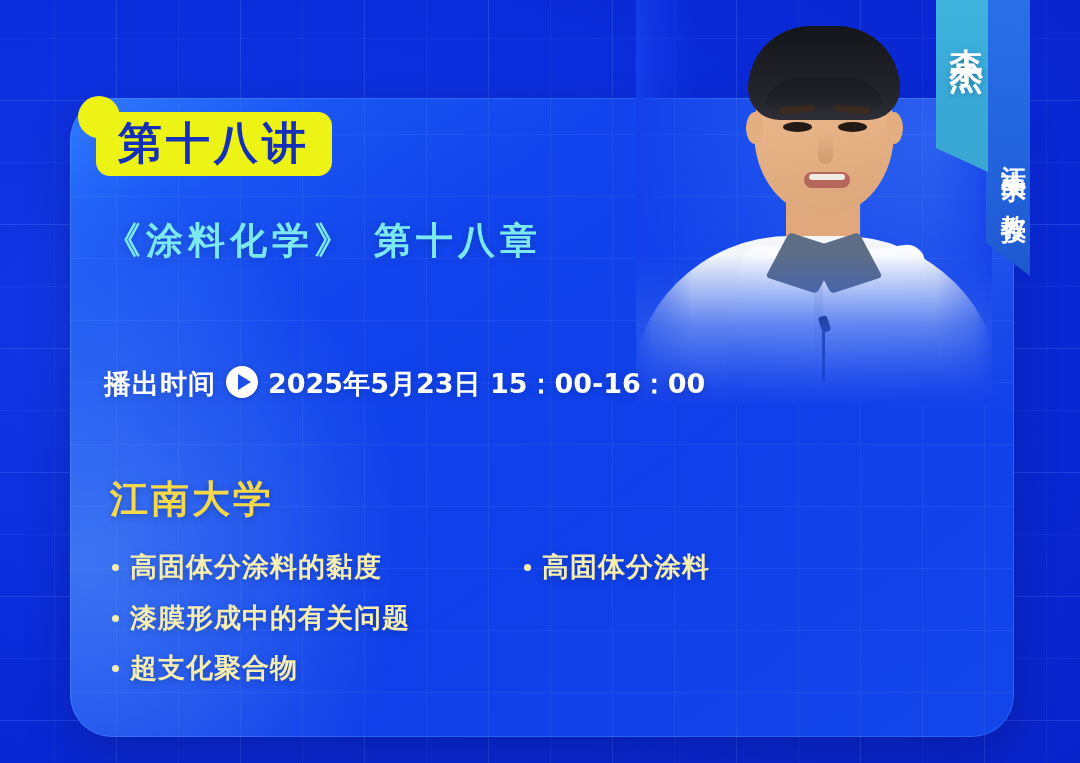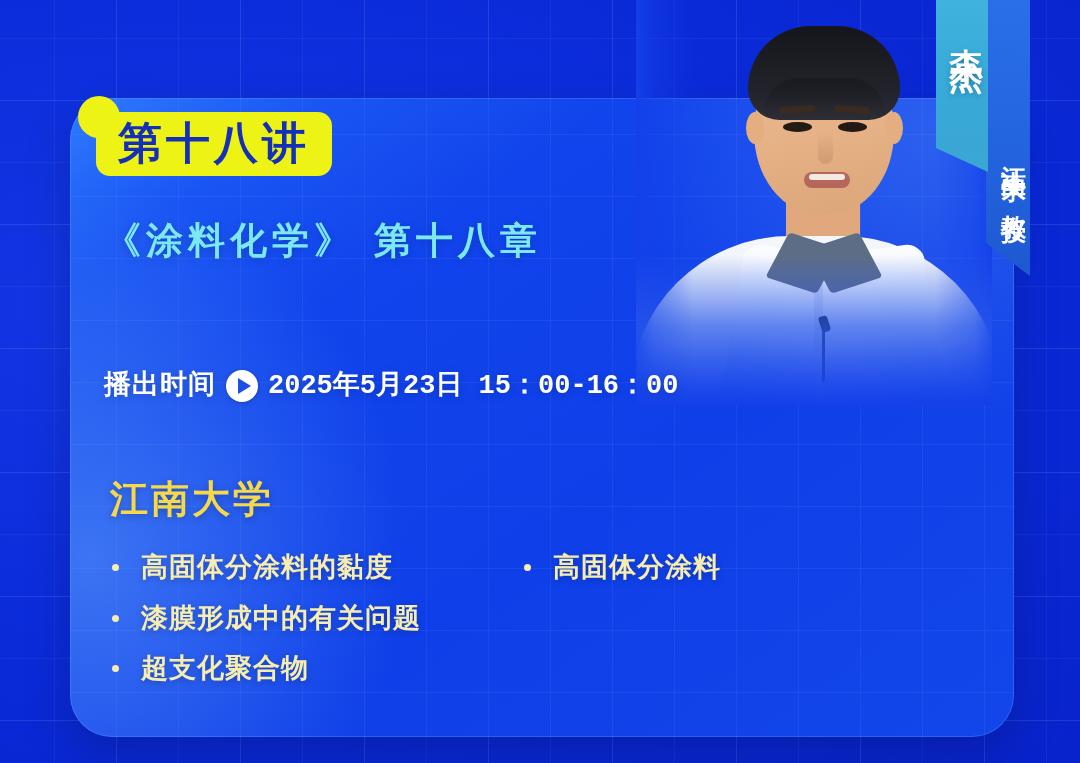--- a/index.html
+++ b/index.html
@@ -86,56 +86,56 @@
     position:absolute;left:104px;top:282px;z-index:11;
     color:#ffffff;font-size:58px;letter-spacing:4px;font-weight:700;line-height:1;
     text-shadow:0 3px 12px rgba(0,0,0,.25);
     font-family:"DejaVu Sans","Liberation Sans",sans-serif;
     white-space:nowrap;
   }
 
   
   .airtime{
     position:absolute;left:104px;top:366px;z-index:11;
-    display:flex;align-items:flex-end;gap:10px;
+    display:flex;align-items:flex-start;gap:10px;
     color:#ffffff;font-size:27px;font-weight:700;
     font-family:"DejaVu Sans","Liberation Sans",sans-serif;
     text-shadow:0 2px 8px rgba(0,0,0,.2);
     white-space:nowrap;
   }
   .airtime .label{letter-spacing:1px;}
   .play{
     width:32px;height:32px;border-radius:50%;background:#ffffff;
     display:inline-flex;align-items:center;justify-content:center;flex:0 0 auto;
     box-shadow:0 1px 5px rgba(0,0,0,.25);
   }
   .play i{
     display:block;width:0;height:0;margin-left:4px;
     border-top:8px solid transparent;border-bottom:8px solid transparent;
     border-left:13px solid #1b4fe8;
   }
-  .airtime .when{font-weight:600;letter-spacing:0px;font-family:Liberation Mono, monospace;}
+  .airtime .when{font-weight:600;letter-spacing:0px;}
 
   
   .outline-title{
     position:absolute;left:110px;top:474px;z-index:11;
     color:#f6d94a;font-size:38px;font-weight:700;letter-spacing:3px;
     font-family:"DejaVu Sans","Liberation Sans",sans-serif;
     text-shadow:0 2px 7px rgba(0,0,0,.25);
     white-space:nowrap;
   }
   .outline-cols{
     position:absolute;left:112px;top:550px;z-index:11;width:830px;
     display:flex;gap:82px;
   }
   .col{display:flex;flex-direction:column;gap:16px;}
   .col.left{width:330px;}
   .col.right{width:400px;}
   .oitem{
-    display:flex;align-items:flex-start;gap:22px;
+    display:flex;align-items:flex-start;gap:11px;
     color:#f6edb0;font-size:27px;font-weight:700;letter-spacing:1px;
     font-family:"DejaVu Sans","Liberation Sans",sans-serif;
     text-shadow:0 2px 6px rgba(0,0,0,.22);
     white-space:nowrap;line-height:1.28;
   }
   .oitem .bul{
     flex:0 0 auto;width:7px;height:7px;border-radius:50%;
     background:#f6edb0;margin-top:14px;
   }
 

